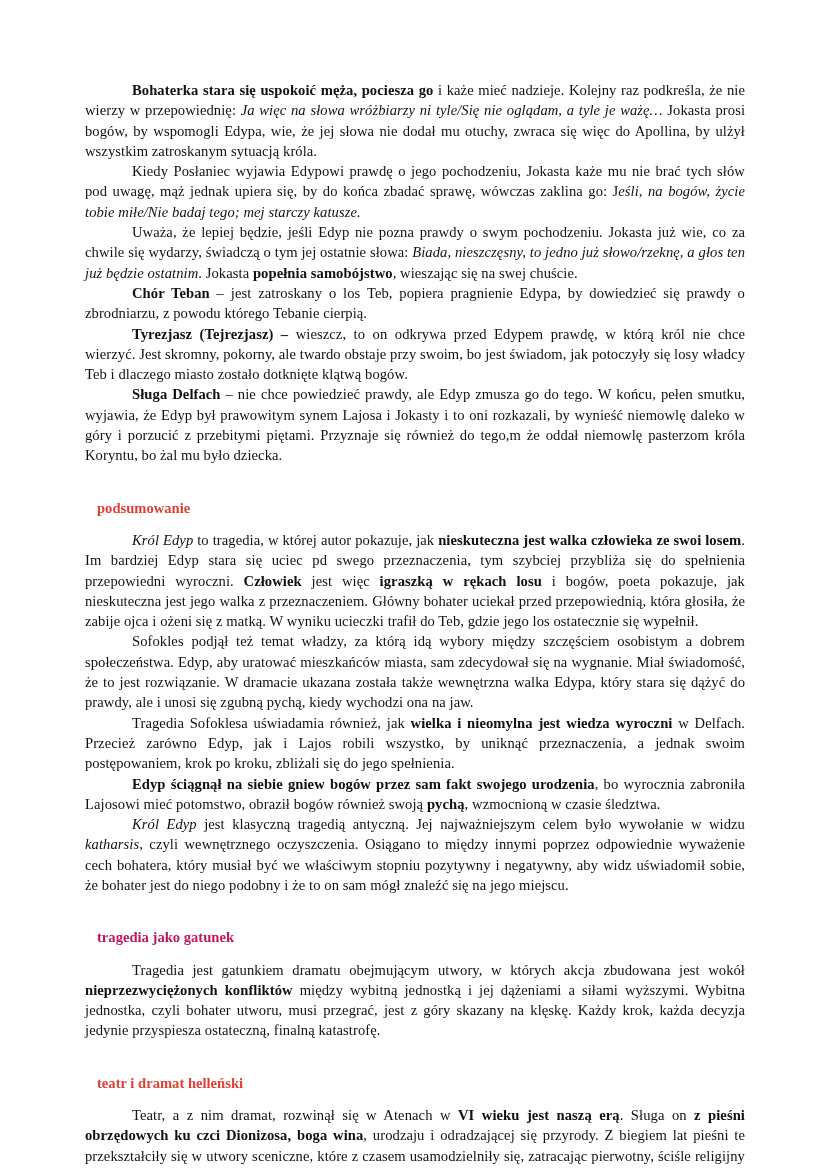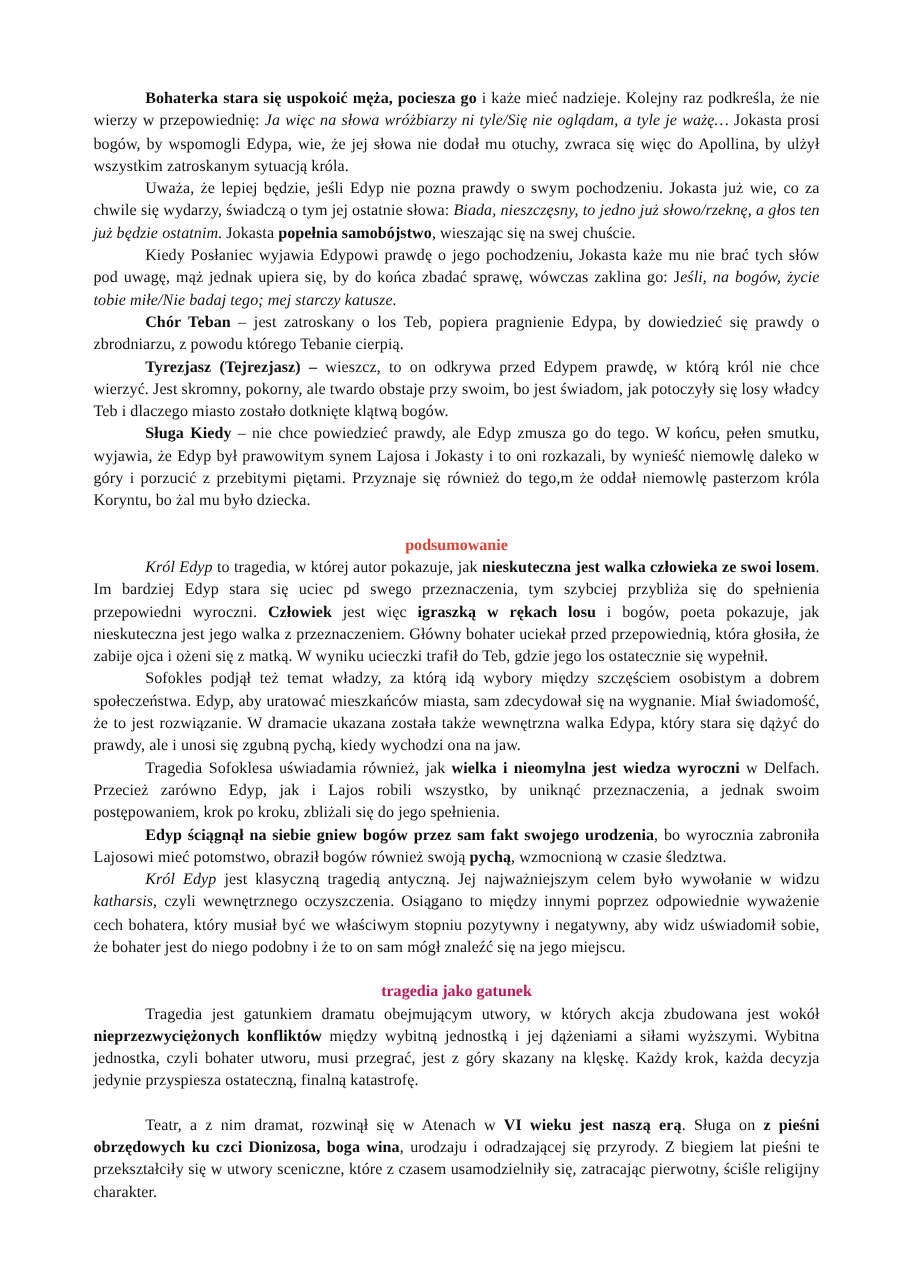--- a/index.html
+++ b/index.html
@@ -31,51 +31,51 @@
     margin: 0;
     padding: 0;
     font-size: 14.6px;
     line-height: 20.3px;
     text-align: justify;
     text-indent: 47px;
     hyphens: none;
     letter-spacing: 0.005em;
   }
   h2.section-heading {
-    margin: 0;
+    margin: 12px;
     padding: 0;
     font-size: 14.6px;
     line-height: 20.3px;
     font-weight: bold;
-    text-align: center;
     text-indent: 0;
   }
   .spacer-before-heading {
     height: 20px;
   }
   b, strong { font-weight: bold; }
   i, em { font-style: italic; }
 </style>
 </head>
 <body>
 
 <div class="page">
   <div class="doc-body" id="doc-body">
       <p class="para"><b>Bohaterka stara się uspokoić męża, pociesza go</b><span> i każe mieć nadzieje. Kolejny raz podkreśla, że nie wierzy w przepowiednię: </span><i>Ja więc na słowa wróżbiarzy ni tyle/Się nie oglądam, a tyle je ważę…</i><span> Jokasta prosi bogów, by wspomogli Edypa, wie, że jej słowa nie dodał mu otuchy, zwraca się więc do Apollina, by ulżył wszystkim zatroskanym sytuacją króla.</span></p>
+      <p class="para"><span>Kiedy Posłaniec wyjawia Edypowi prawdę o jego pochodzeniu, Jokasta każe mu nie brać tych słów pod uwagę, mąż jednak upiera się, by do końca zbadać sprawę, wówczas zaklina go: J</span><i>eśli, na bogów, życie tobie miłe/Nie badaj tego; mej starczy katusze.</i></p>
       <p class="para"><span>Uważa, że lepiej będzie, jeśli Edyp nie pozna prawdy o swym pochodzeniu. Jokasta już wie, co za chwile się wydarzy, świadczą o tym jej ostatnie słowa: </span><i>Biada, nieszczęsny, to jedno już słowo/rzeknę, a głos ten już będzie ostatnim</i><span>. Jokasta </span><b>popełnia samobójstwo</b><span>, wieszając się na swej chuście.</span></p>
-      <p class="para"><span>Kiedy Posłaniec wyjawia Edypowi prawdę o jego pochodzeniu, Jokasta każe mu nie brać tych słów pod uwagę, mąż jednak upiera się, by do końca zbadać sprawę, wówczas zaklina go: J</span><i>eśli, na bogów, życie tobie miłe/Nie badaj tego; mej starczy katusze.</i></p>
       <p class="para"><b>Chór Teban</b><span> – jest zatroskany o los Teb, popiera pragnienie Edypa, by dowiedzieć się prawdy o zbrodniarzu, z powodu którego Tebanie cierpią.</span></p>
       <p class="para"><b>Tyrezjasz (Tejrezjasz) –</b><span> wieszcz, to on odkrywa przed Edypem prawdę, w którą król nie chce wierzyć. Jest skromny, pokorny, ale twardo obstaje przy swoim, bo jest świadom, jak potoczyły się losy władcy Teb i dlaczego miasto zostało dotknięte klątwą bogów.</span></p>
-      <p class="para"><b>Sługa Kiedy</b><span> – nie chce powiedzieć prawdy, ale Edyp zmusza go do tego. W końcu, pełen smutku, wyjawia, że Edyp był prawowitym synem Lajosa i Jokasty i to oni rozkazali, by wynieść niemowlę daleko w góry i porzucić z przebitymi piętami. Przyznaje się również do tego,m że oddał niemowlę pasterzom króla Koryntu, bo żal mu było dziecka.</span></p>
+      <p class="para"><b>Sługa Delfach</b><span> – nie chce powiedzieć prawdy, ale Edyp zmusza go do tego. W końcu, pełen smutku, wyjawia, że Edyp był prawowitym synem Lajosa i Jokasty i to oni rozkazali, by wynieść niemowlę daleko w góry i porzucić z przebitymi piętami. Przyznaje się również do tego,m że oddał niemowlę pasterzom króla Koryntu, bo żal mu było dziecka.</span></p>
       <div class="spacer-before-heading"></div>
       <h2 class="section-heading" style="color: rgb(222, 65, 54);">podsumowanie</h2>
       <p class="para"><i>Król Edyp</i><span> to tragedia, w której autor pokazuje, jak </span><b>nieskuteczna jest walka człowieka ze swoi losem</b><span>. Im bardziej Edyp stara się uciec pd swego przeznaczenia, tym szybciej przybliża się do spełnienia przepowiedni wyroczni. </span><b>Człowiek</b><span> jest więc </span><b>igraszką w rękach losu</b><span> i bogów, poeta pokazuje, jak nieskuteczna jest jego walka z przeznaczeniem. Główny bohater uciekał przed przepowiednią, która głosiła, że zabije ojca i ożeni się z matką. W wyniku ucieczki trafił do Teb, gdzie jego los ostatecznie się wypełnił.</span></p>
       <p class="para"><span>Sofokles podjął też temat władzy, za którą idą wybory między szczęściem osobistym a dobrem społeczeństwa. Edyp, aby uratować mieszkańców miasta, sam zdecydował się na wygnanie. Miał świadomość, że to jest rozwiązanie. W dramacie ukazana została także wewnętrzna walka Edypa, który stara się dążyć do prawdy, ale i unosi się zgubną pychą, kiedy wychodzi ona na jaw.</span></p>
       <p class="para"><span>Tragedia Sofoklesa uświadamia również, jak </span><b>wielka i nieomylna jest wiedza wyroczni</b><span> w Delfach. Przecież zarówno Edyp, jak i Lajos robili wszystko, by uniknąć przeznaczenia, a jednak swoim postępowaniem, krok po kroku, zbliżali się do jego spełnienia.</span></p>
       <p class="para"><b>Edyp ściągnął na siebie gniew bogów przez sam fakt swojego urodzenia</b><span>, bo wyrocznia zabroniła Lajosowi mieć potomstwo, obraził bogów również swoją </span><b>pychą</b><span>, wzmocnioną w czasie śledztwa.</span></p>
       <p class="para"><i>Król Edyp</i><span> jest klasyczną tragedią antyczną. Jej najważniejszym celem było wywołanie w widzu </span><i>katharsis</i><span>, czyli wewnętrznego oczyszczenia. Osiągano to między innymi poprzez odpowiednie wyważenie cech bohatera, który musiał być we właściwym stopniu pozytywny i negatywny, aby widz uświadomił sobie, że bohater jest do niego podobny i że to on sam mógł znaleźć się na jego miejscu.</span></p>
       <div class="spacer-before-heading"></div>
       <h2 class="section-heading" style="color: #be185d;">tragedia jako gatunek</h2>
       <p class="para"><span>Tragedia jest gatunkiem dramatu obejmującym utwory, w których akcja zbudowana jest wokół </span><b>nieprzezwyciężonych konfliktów</b><span> między wybitną jednostką i jej dążeniami a siłami wyższymi. Wybitna jednostka, czyli bohater utworu, musi przegrać, jest z góry skazany na klęskę. Każdy krok, każda decyzja jedynie przyspiesza ostateczną, finalną katastrofę.</span></p>
       <div class="spacer-before-heading"></div>
+      <h2 class="section-heading" style="color: rgb(222, 65, 54);">teatr i dramat helleński</h2>
       <p class="para"><span>Teatr, a z nim dramat, rozwinął się w Atenach w </span><b>VI wieku jest naszą erą</b><span>. Sługa on </span><b>z pieśni obrzędowych ku czci Dionizosa, boga wina</b><span>, urodzaju i odradzającej się przyrody. Z biegiem lat pieśni te przekształciły się w utwory sceniczne, które z czasem usamodzielniły się, zatracając pierwotny, ściśle religijny charakter.</span></p>
     </div>
 </div>
 
 </body></html>

